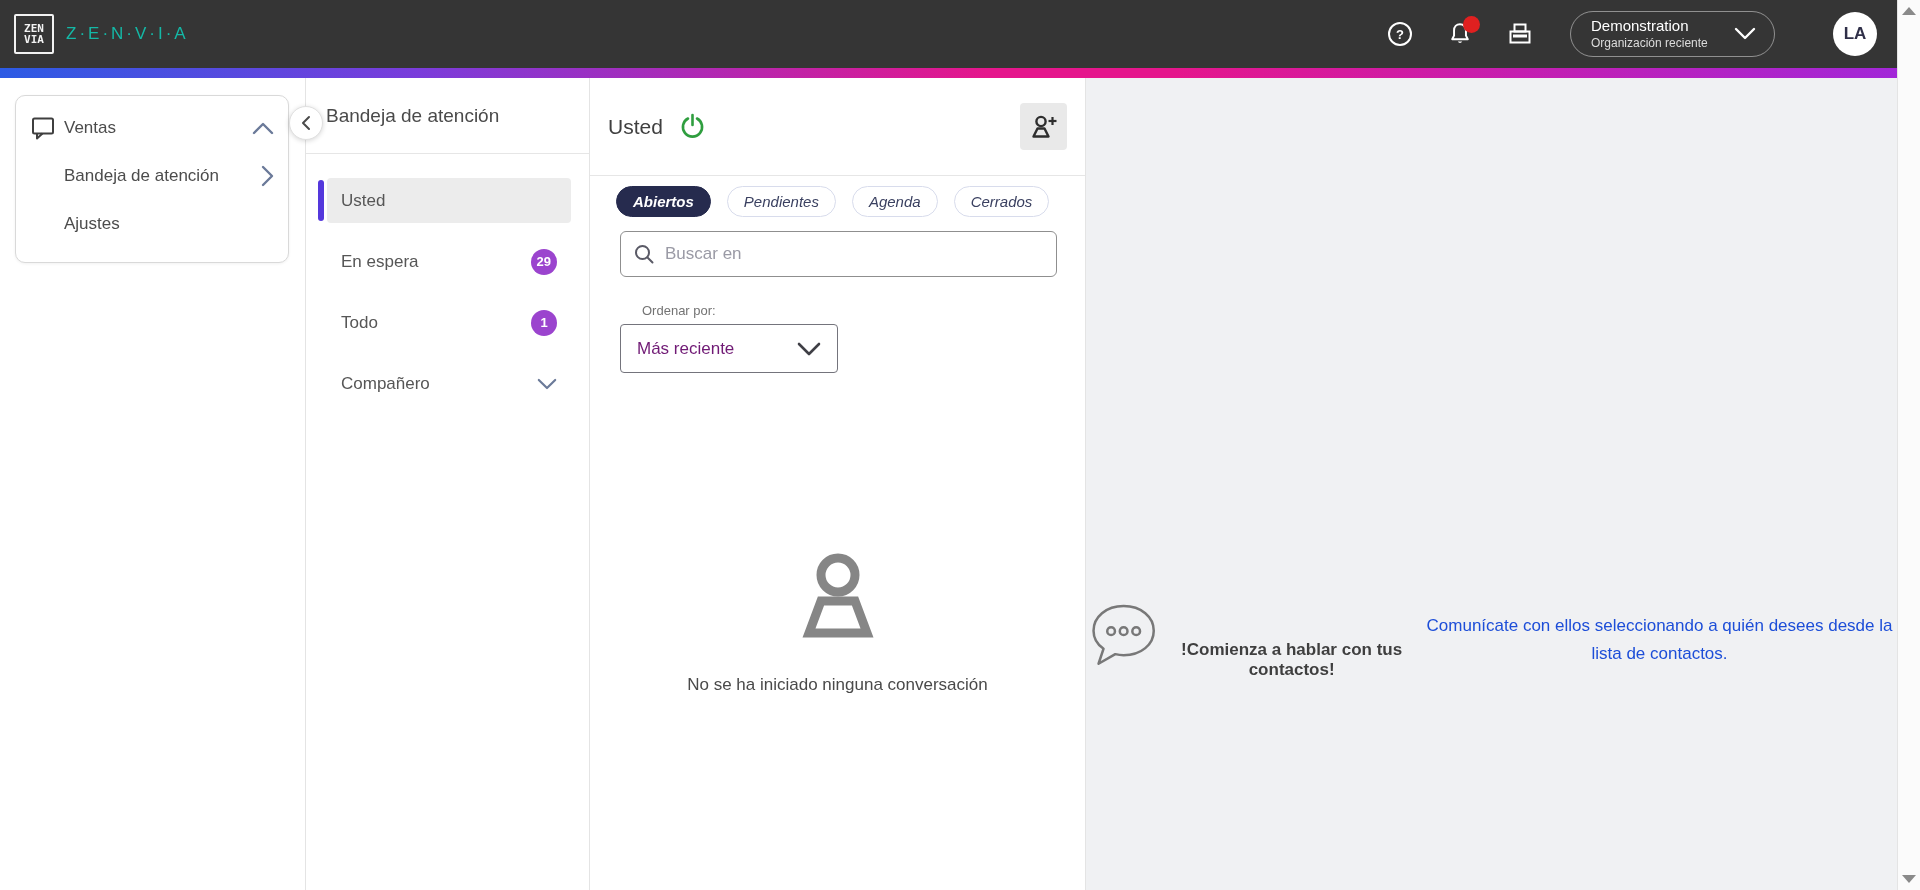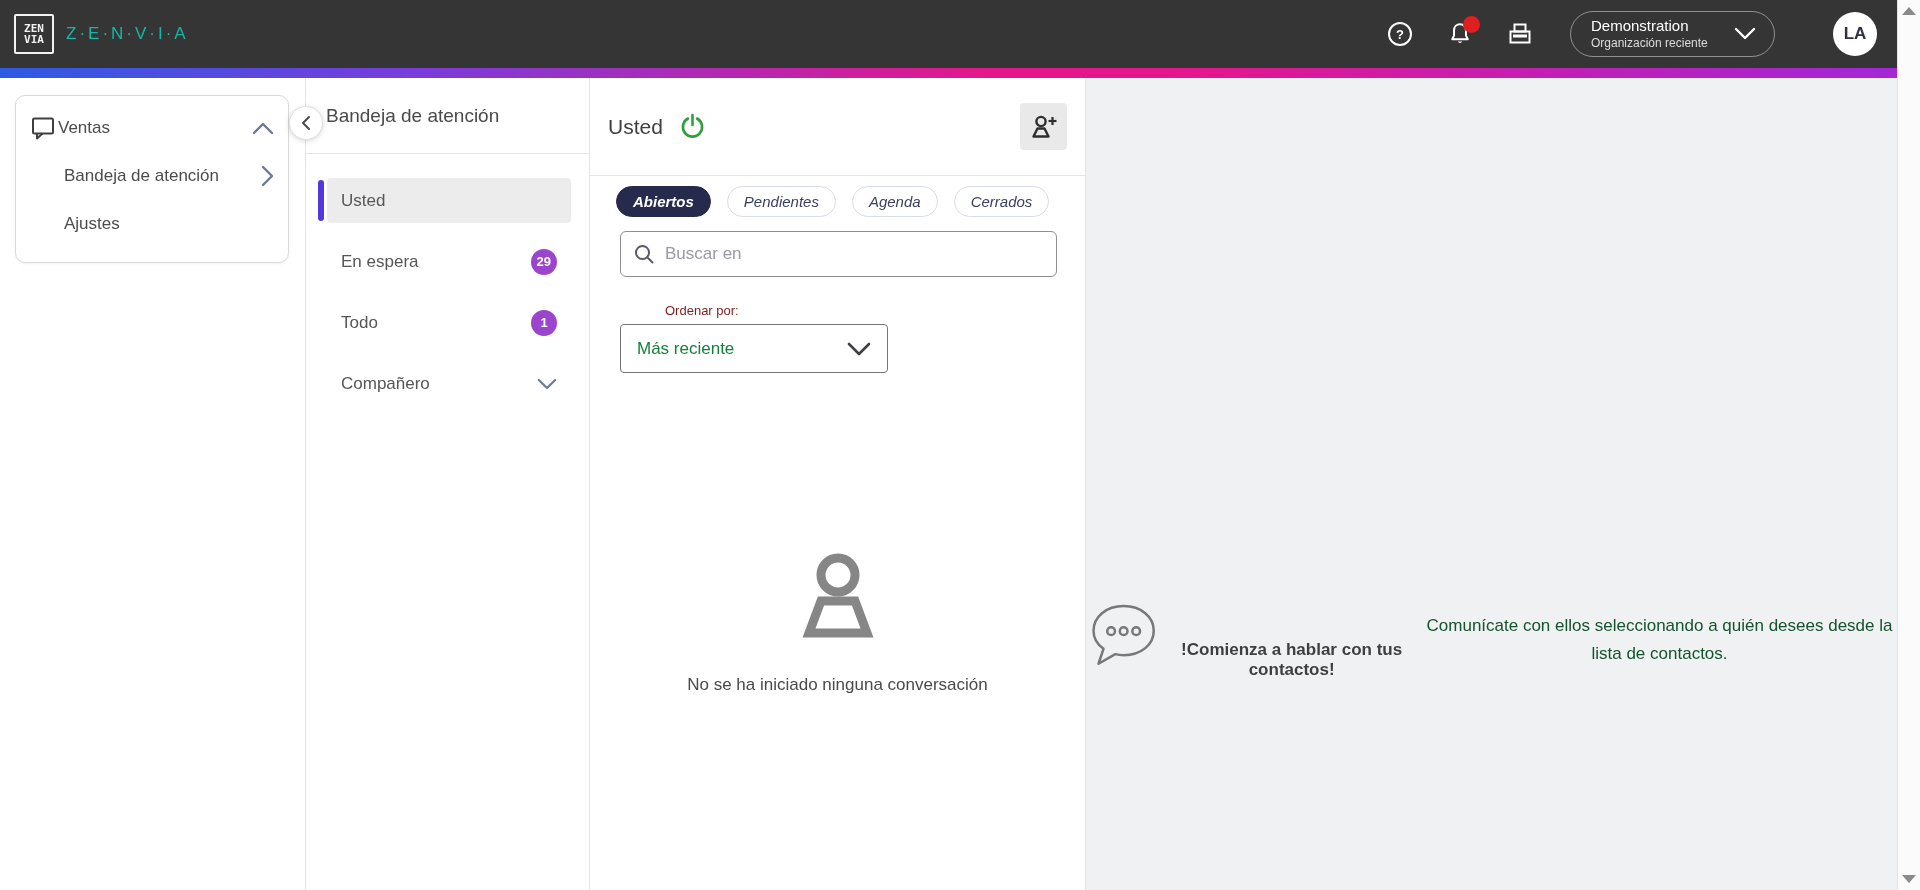--- a/index.html
+++ b/index.html
@@ -26,21 +26,21 @@
 
   .gradient-bar { height:10px; background:linear-gradient(90deg,#2c5be4 0%,#7a3cdb 22%,#e5168c 52%,#e5168c 62%,#a227d8 100%); }
 
   
   .content { flex:1; display:flex; min-height:0; }
 
   
   .sidebar { width:306px; background:#fff; border-right:1px solid #e4e4e4; padding:16px 0 0 0; }
   .nav-card { margin:1px 16px 0 15px; border:1px solid #d9d9d9; border-radius:10px; box-shadow:0 1px 3px rgba(0,0,0,0.06); padding:12px 14px 18px 14px; background:#fff; }
   .nav-row { display:flex; align-items:center; height:40px; cursor:pointer; color:#4c4c4c; font-size:17px; }
-  .nav-row .nav-label { margin-left:2px;text-align:center; }
+  .nav-row .nav-label { margin-left:8px;text-align:center; }
   .nav-row .spacer { margin-left:auto; }
   .nav-sub { display:flex; align-items:center; height:40px; margin:8px 0 0 34px; cursor:pointer; color:#4c4c4c; font-size:17px; }
   .nav-sub .spacer { margin-left:auto; }
   .nav-support { display:flex; align-items:center; height:44px; margin:16px 30px 0 29px; cursor:pointer; color:#4c4c4c; font-size:17px; }
   .nav-support .nav-label { margin-left:14px; }
   .nav-support .spacer { margin-left:auto; }
 
   
   .inbox-col { width:284px; background:#fff; border-right:1px solid #e4e4e4; position:relative; }
   .collapse-btn { position:absolute; left:-17px; top:28px; width:34px; height:34px; border-radius:50%; background:#fff; border:1px solid #e0e0e0; box-shadow:0 1px 5px rgba(0,0,0,0.16); display:flex; align-items:center; justify-content:center; cursor:pointer; z-index:5; }
@@ -57,30 +57,30 @@
   .conv-header { height:98px; display:flex; align-items:center; padding:0 18px; border-bottom:1px solid #e6e6e6; }
   .conv-title { font-size:21px; color:#3f3f3f; }
   .power-btn { margin-left:16px; width:28px; height:28px; display:flex; align-items:center; justify-content:center; cursor:pointer; }
   .addperson-btn { margin-left:auto; width:47px; height:47px; background:#e9e9e9; border-radius:4px; display:flex; align-items:center; justify-content:center; cursor:pointer; }
   .tabs { display:flex; gap:16px; padding:10px 0 0 26px;font-style:italic; }
   .tab { height:31px; border-radius:16px; padding:0 16px; display:flex; align-items:center; font-size:15px; color:#3a4060; background:#fff; border:1px solid #d8dcec; cursor:pointer; white-space:nowrap; }
   .tab.active { background:#262b4e; border-color:#262b4e; color:#fff; font-weight:bold; }
   .search-box { margin:14px 28px 0 30px; height:46px; border:1px solid #8f8f8f; border-radius:6px; display:flex; align-items:center; padding:0 12px; }
   .search-box input { border:none; outline:none; flex:1; font-size:17px; color:#414141; margin-left:10px; font-family:"Liberation Sans", sans-serif; background:transparent; }
   .search-box input::placeholder { color:#9a9aa5; }
-  .sort-label { margin:26px 0 0 75px; font-size:13px; color:#7f1d1d; }
-  .sort-select { margin:6px 0 0 30px; width:268px; height:49px; border:1px solid #74747c; border-radius:4px; display:flex; align-items:center; padding:0 16px; font-size:17px; color:#15803d; cursor:pointer; }
+  .sort-label { margin:26px 0 0 52px; font-size:13px; color:#737373; }
+  .sort-select { margin:6px 0 0 30px; width:218px; height:49px; border:1px solid #74747c; border-radius:4px; display:flex; align-items:center; padding:0 16px; font-size:17px; color:#701a75; cursor:pointer; }
   .sort-select svg { margin-left:auto; }
   .conv-empty { margin-top:176px; display:flex; flex-direction:column; align-items:center; }
   .conv-empty-text { margin-top:26px; font-size:17px; color:#4a4a4a; }
 
   
   .chat-panel { flex:1; background:#f0f1f3; display:flex; flex-direction:row; align-items:center; padding-top:305px; }
   .chat-title { margin-top:46px; font-size:17px; font-weight:bold; color:#3f3f3f; text-align:center; }
-  .chat-subtitle { margin-top:6px; font-size:17px; color:#14532d; text-align:center; line-height:28px; max-width:475px; }
+  .chat-subtitle { margin-top:6px; font-size:17px; color:#1d4ed8; text-align:center; line-height:28px; max-width:475px; }
 
   
   .scrollbar { width:23px; background:#fbfbfb; border-left:1px solid #e4e4e4; position:relative; }
   .sb-up, .sb-down { position:absolute; left:50%; transform:translateX(-50%); width:0; height:0; border-left:7px solid transparent; border-right:7px solid transparent; cursor:pointer; }
   .sb-up { top:7px; border-bottom:8px solid #8a8a8a; }
   .sb-down { bottom:7px; border-top:8px solid #8a8a8a; }
 
   svg { display:block; }
 </style>
 </head>

